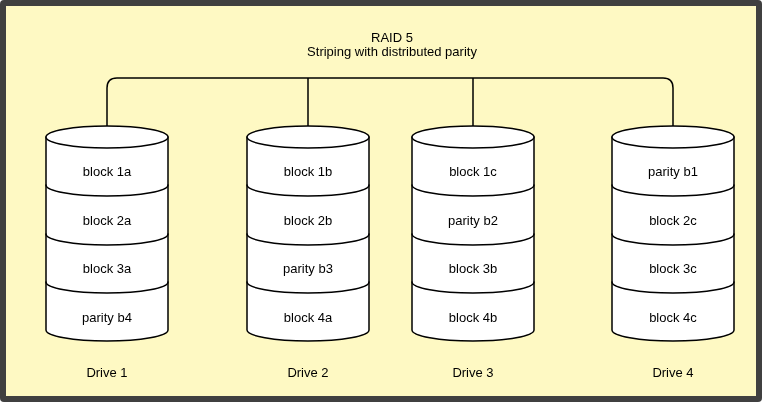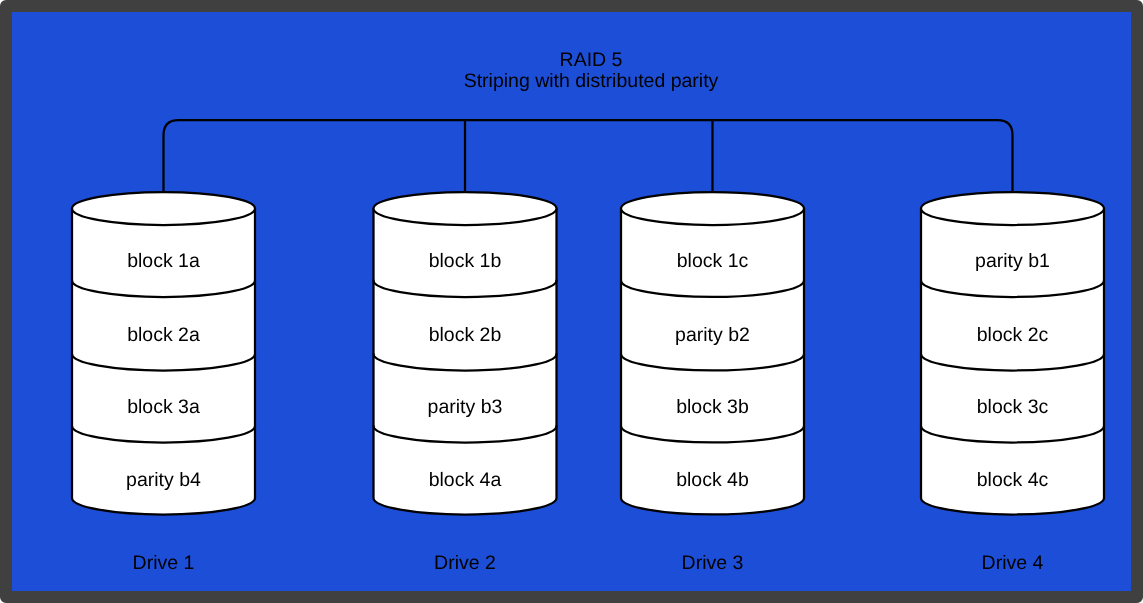--- a/index.html
+++ b/index.html
@@ -5,23 +5,23 @@
   html, body {
     margin: 0;
     padding: 0;
     background: #ffffff;
   }
   .canvas {
     position: relative;
     width: 762px;
     height: 402px;
     box-sizing: border-box;
-    border: 8px solid #404040;
+    border: 6px solid #404040;
     border-radius: 4px;
-    background: #1d4ed8;
+    background: #fef9c3;
     overflow: hidden;
     font-family: "Liberation Sans", sans-serif;
   }
   svg {
     display: block;
   }
   svg text {
     font-family: "Liberation Sans", sans-serif;
     font-size: 13px;
     fill: #000000;

